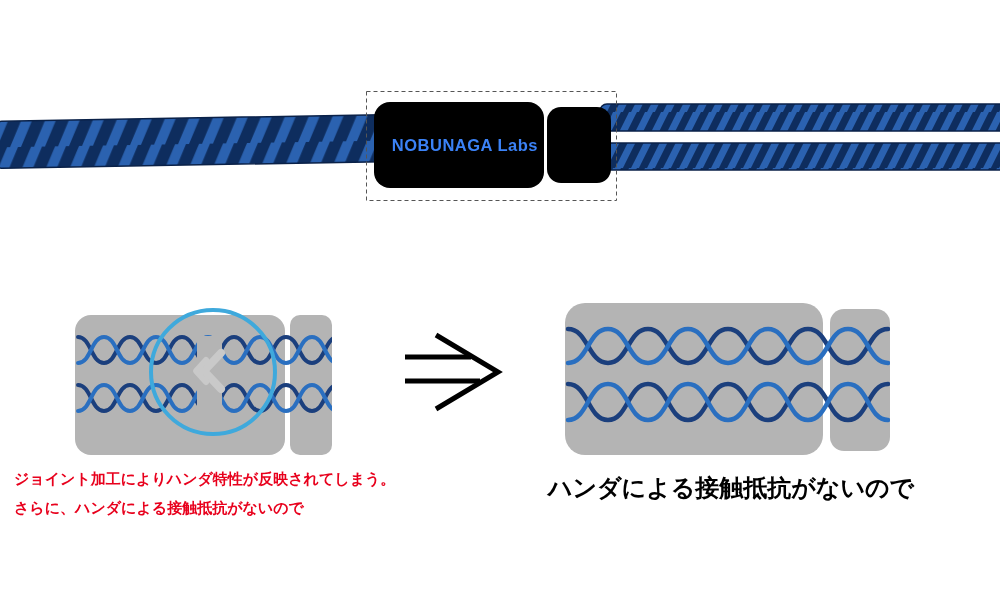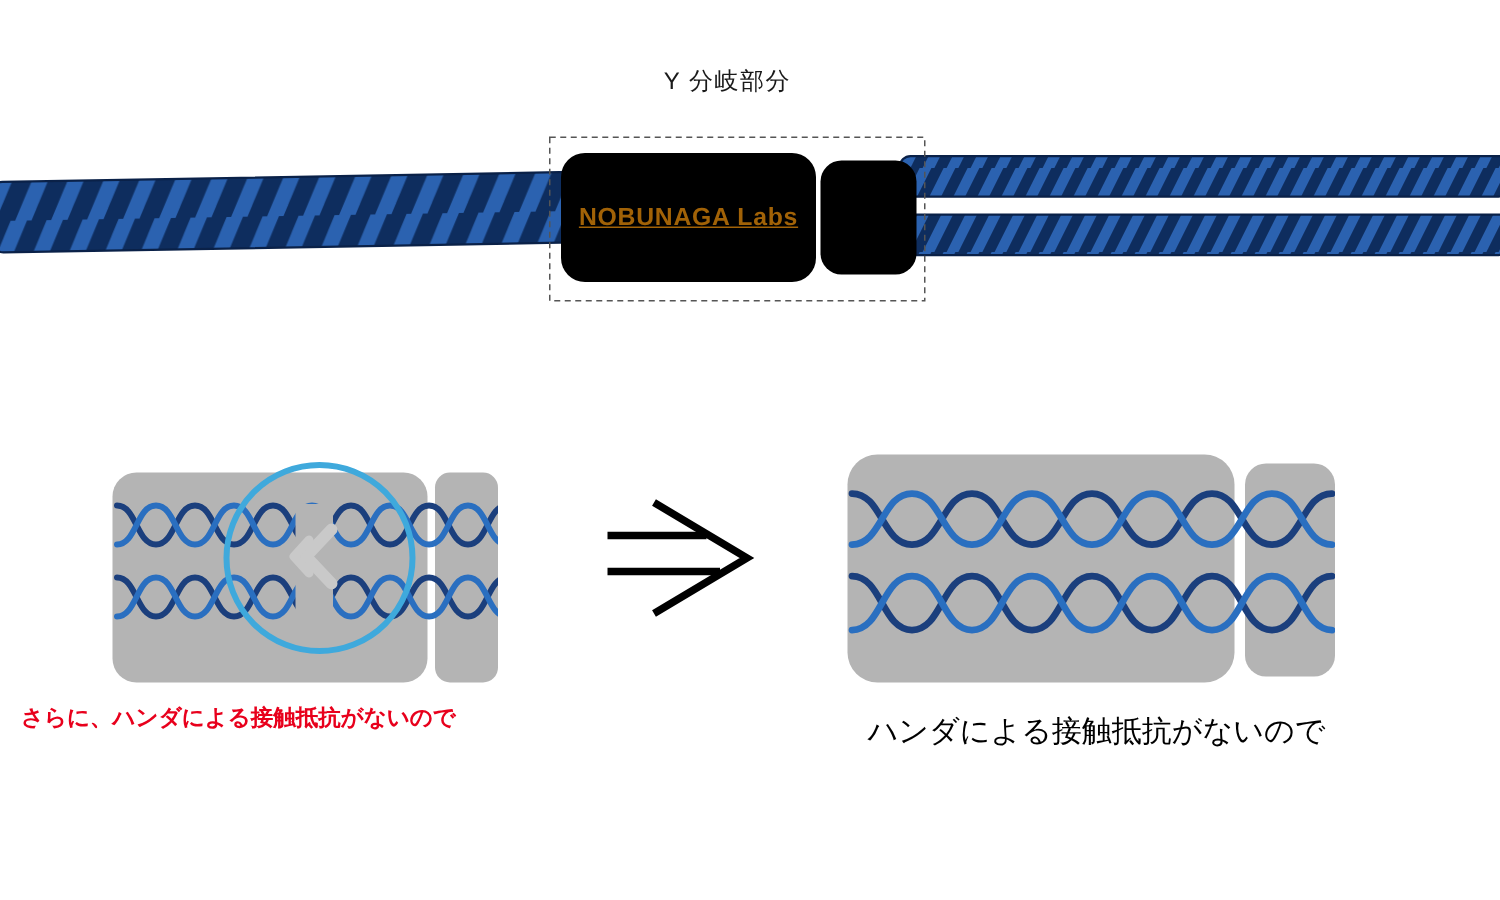--- a/index.html
+++ b/index.html
@@ -20,30 +20,30 @@
     position:relative;width:1000px;height:600px;background:#fff;overflow:hidden;
     font-family:"Liberation Sans",sans-serif;
   }
   .abs{position:absolute;}
   .y-label{
     left:380px;top:44px;width:210px;text-align:center;
     font-size:16px;color:#1a1a1a;letter-spacing:1px;
   }
   .brand{
     left:380px;top:131px;width:158px;height:28px;line-height:28px;
-    text-align:center;color:#a16207;font-weight:bold;font-size:16.5px;
-    letter-spacing:0.5px;white-space:nowrap;text-decoration:underline;
+    text-align:right;color:#3b82f6;font-weight:bold;font-size:16.5px;
+    letter-spacing:0.5px;white-space:nowrap;
   }
   .caption-left{
     left:14px;top:464px;width:440px;
     color:var(--caption-red);font-size:15px;font-weight:bold;line-height:29px;
   }
   .caption-right{
     left:462px;top:472px;width:538px;text-align:center;
-    color:var(--caption-black);font-size:20px;font-weight:normal;line-height:32px;
+    color:var(--caption-black);font-size:24px;font-weight:bold;line-height:32px;
   }
   .caption-line{display:block;white-space:nowrap;}
   svg{position:absolute;left:0;top:0;}
   .pat-base{fill:var(--cable-base);}
   .pat-stripe{stroke:var(--cable-stripe);fill:none;}
   .rope{stroke:var(--cable-edge);stroke-width:1.5;}
   .connector{fill:var(--connector-black);}
   .dashed-box{fill:none;stroke:#555;stroke-width:1;stroke-dasharray:4 3;}
   .gray-block{fill:var(--diagram-gray);}
   .wire-a{stroke:var(--wire-navy);fill:none;stroke-linecap:round;}
@@ -123,25 +123,25 @@
 
       <g clip-path="url(#clipRight)">
         <path class="wire-a" stroke-width="4.5" d="M568,329 C588,329 588,363 608,363 C628,363 628,329 648,329 C668,329 668,363 688,363 C708,363 708,329 728,329 C748,329 748,363 768,363 C788,363 788,329 808,329 C828,329 828,363 848,363 C868,363 868,329 888,329"></path>
         <path class="wire-b" stroke-width="4.5" d="M568,363 C588,363 588,329 608,329 C628,329 628,363 648,363 C668,363 668,329 688,329 C708,329 708,363 728,363 C748,363 748,329 768,329 C788,329 788,363 808,363 C828,363 828,329 848,329 C868,329 868,363 888,363"></path>
         <path class="wire-a" stroke-width="4.5" d="M568,384 C588,384 588,420 608,420 C628,420 628,384 648,384 C668,384 668,420 688,420 C708,420 708,384 728,384 C748,384 748,420 768,420 C788,420 788,384 808,384 C828,384 828,420 848,420 C868,420 868,384 888,384"></path>
         <path class="wire-b" stroke-width="4.5" d="M568,420 C588,420 588,384 608,384 C628,384 628,420 648,420 C668,420 668,384 688,384 C708,384 708,420 728,420 C748,420 748,384 768,384 C788,384 788,420 808,420 C828,420 828,384 848,384 C868,384 868,420 888,420"></path>
       </g>
     </g>
   </svg>
 
-  <div class="abs y-label">Y 分岐部分</div>
 
   <div class="abs brand">NOBUNAGA Labs</div>
 
   <div class="abs caption-left">
+    <span class="caption-line">ジョイント加工によりハンダ特性が反映されてしまう。</span>
     <span class="caption-line">さらに、ハンダによる接触抵抗がないので</span>
   </div>
 
   <div class="abs caption-right">
     <span class="caption-line">ハンダによる接触抵抗がないので</span>
   </div>
 
 </div>
 
 </body></html>

